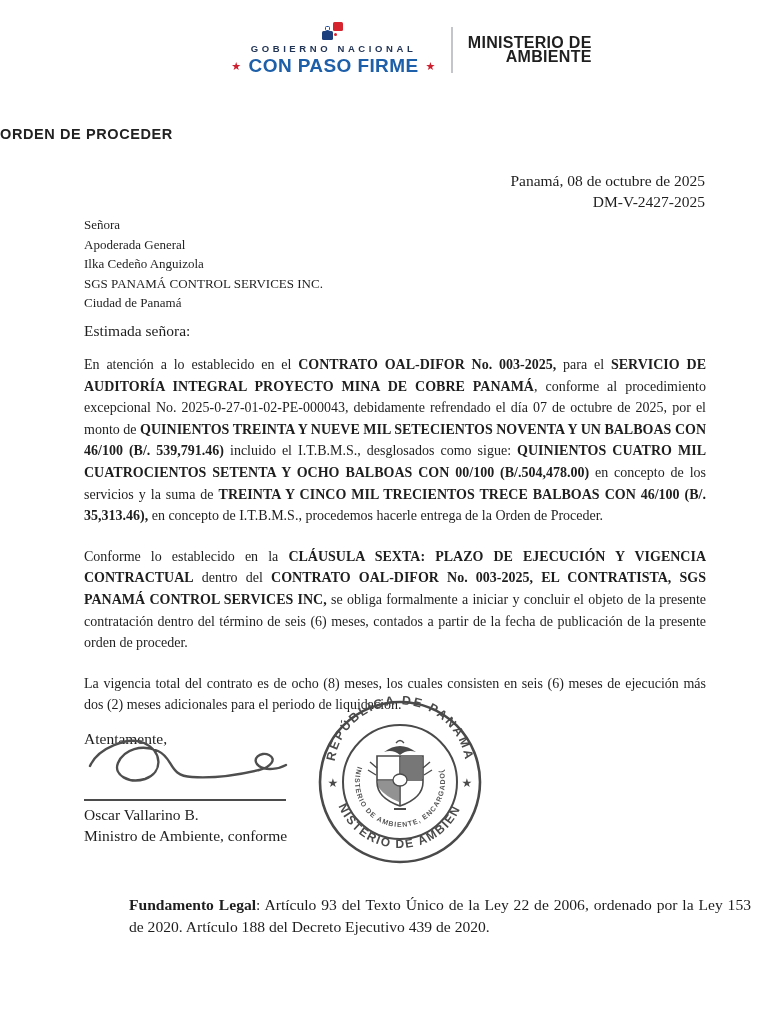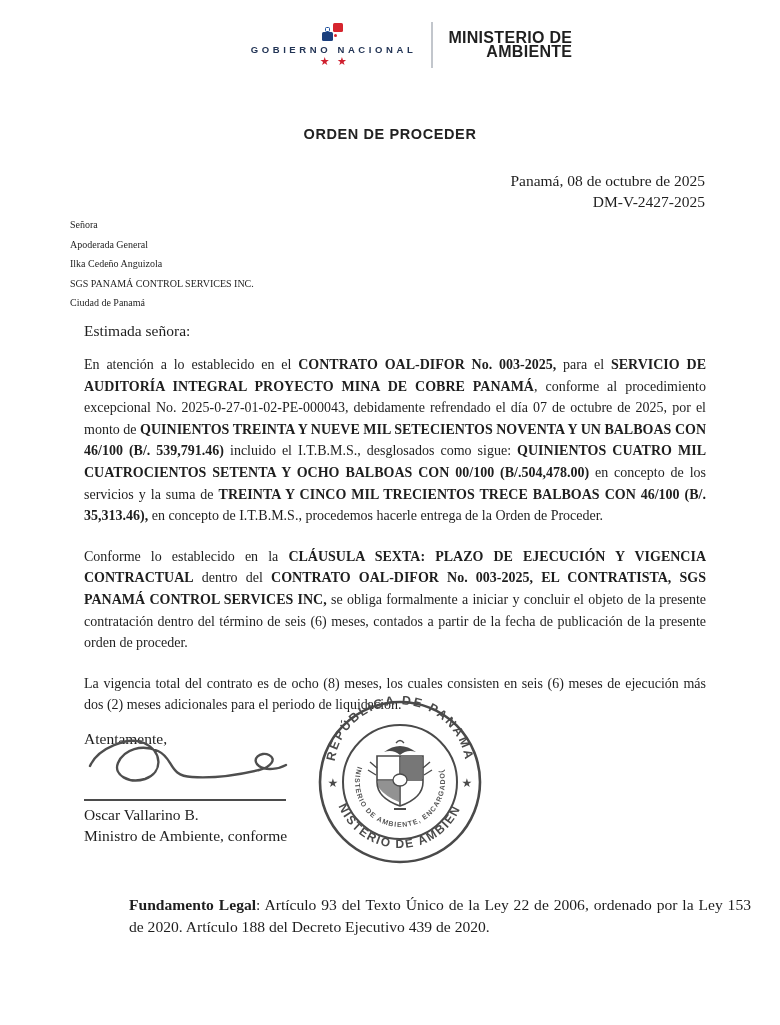--- a/index.html
+++ b/index.html
@@ -39,31 +39,31 @@
   .brand-star { color:#cf1f2e; font-size:11px; line-height:1; }
   .lh-divider { width:2px; height:46px; background:#c2c6cc; }
   .ministry {
     font-family:"Liberation Sans","DejaVu Sans",sans-serif;
     font-size:16px; font-weight:bold; color:#1f1f1f;
     line-height:14px; letter-spacing:0.3px; text-align:right;
   }
 
   
   .doc-title {
-    position:absolute; top:126px; left:0; right:0; text-align:center;
+    position:absolute; top:126px; left:0; right:0; 
     font-family:"Liberation Sans","DejaVu Sans",sans-serif;
     font-size:14.5px; font-weight:bold; letter-spacing:0.6px; color:#222;
   }
   .dateline {
     position:absolute; top:171px; right:75px; text-align:right;
     font-size:15.5px; line-height:20.5px;
   }
 
   
-  .recipient { position:absolute; top:215px; left:70px; font-size:10px; line-height:19.6px; }
+  .recipient { position:absolute; top:215px; left:84px; font-size:13px; line-height:19.6px; }
   .greeting  { position:absolute; top:322px; left:84px; font-size:15.5px; }
 
   
   .body-text {
     position:absolute; top:354px; left:84px; width:622px;
     font-size:14px; line-height:21.6px; text-align:justify;
   }
   .body-text p { margin-bottom:19px; }
   .body-text b, .footer b { font-weight:bold; }
 
@@ -91,20 +91,21 @@
     <div class="brand">
       <div class="flag-icon">
         <span class="sq sq-outline"></span>
         <span class="sq sq-red"></span>
         <span class="sq sq-blue"></span>
         <span class="sq sq-dot"></span>
       </div>
       <div class="brand-line1">GOBIERNO NACIONAL</div>
       <div class="brand-line2">
         <span class="brand-star">★</span>
+        <span>CON PASO FIRME</span>
         <span class="brand-star">★</span>
       </div>
     </div>
     <div class="lh-divider"></div>
     <div class="ministry">
       <div>MINISTERIO DE</div>
       <div>AMBIENTE</div>
     </div>
   </div>
 

